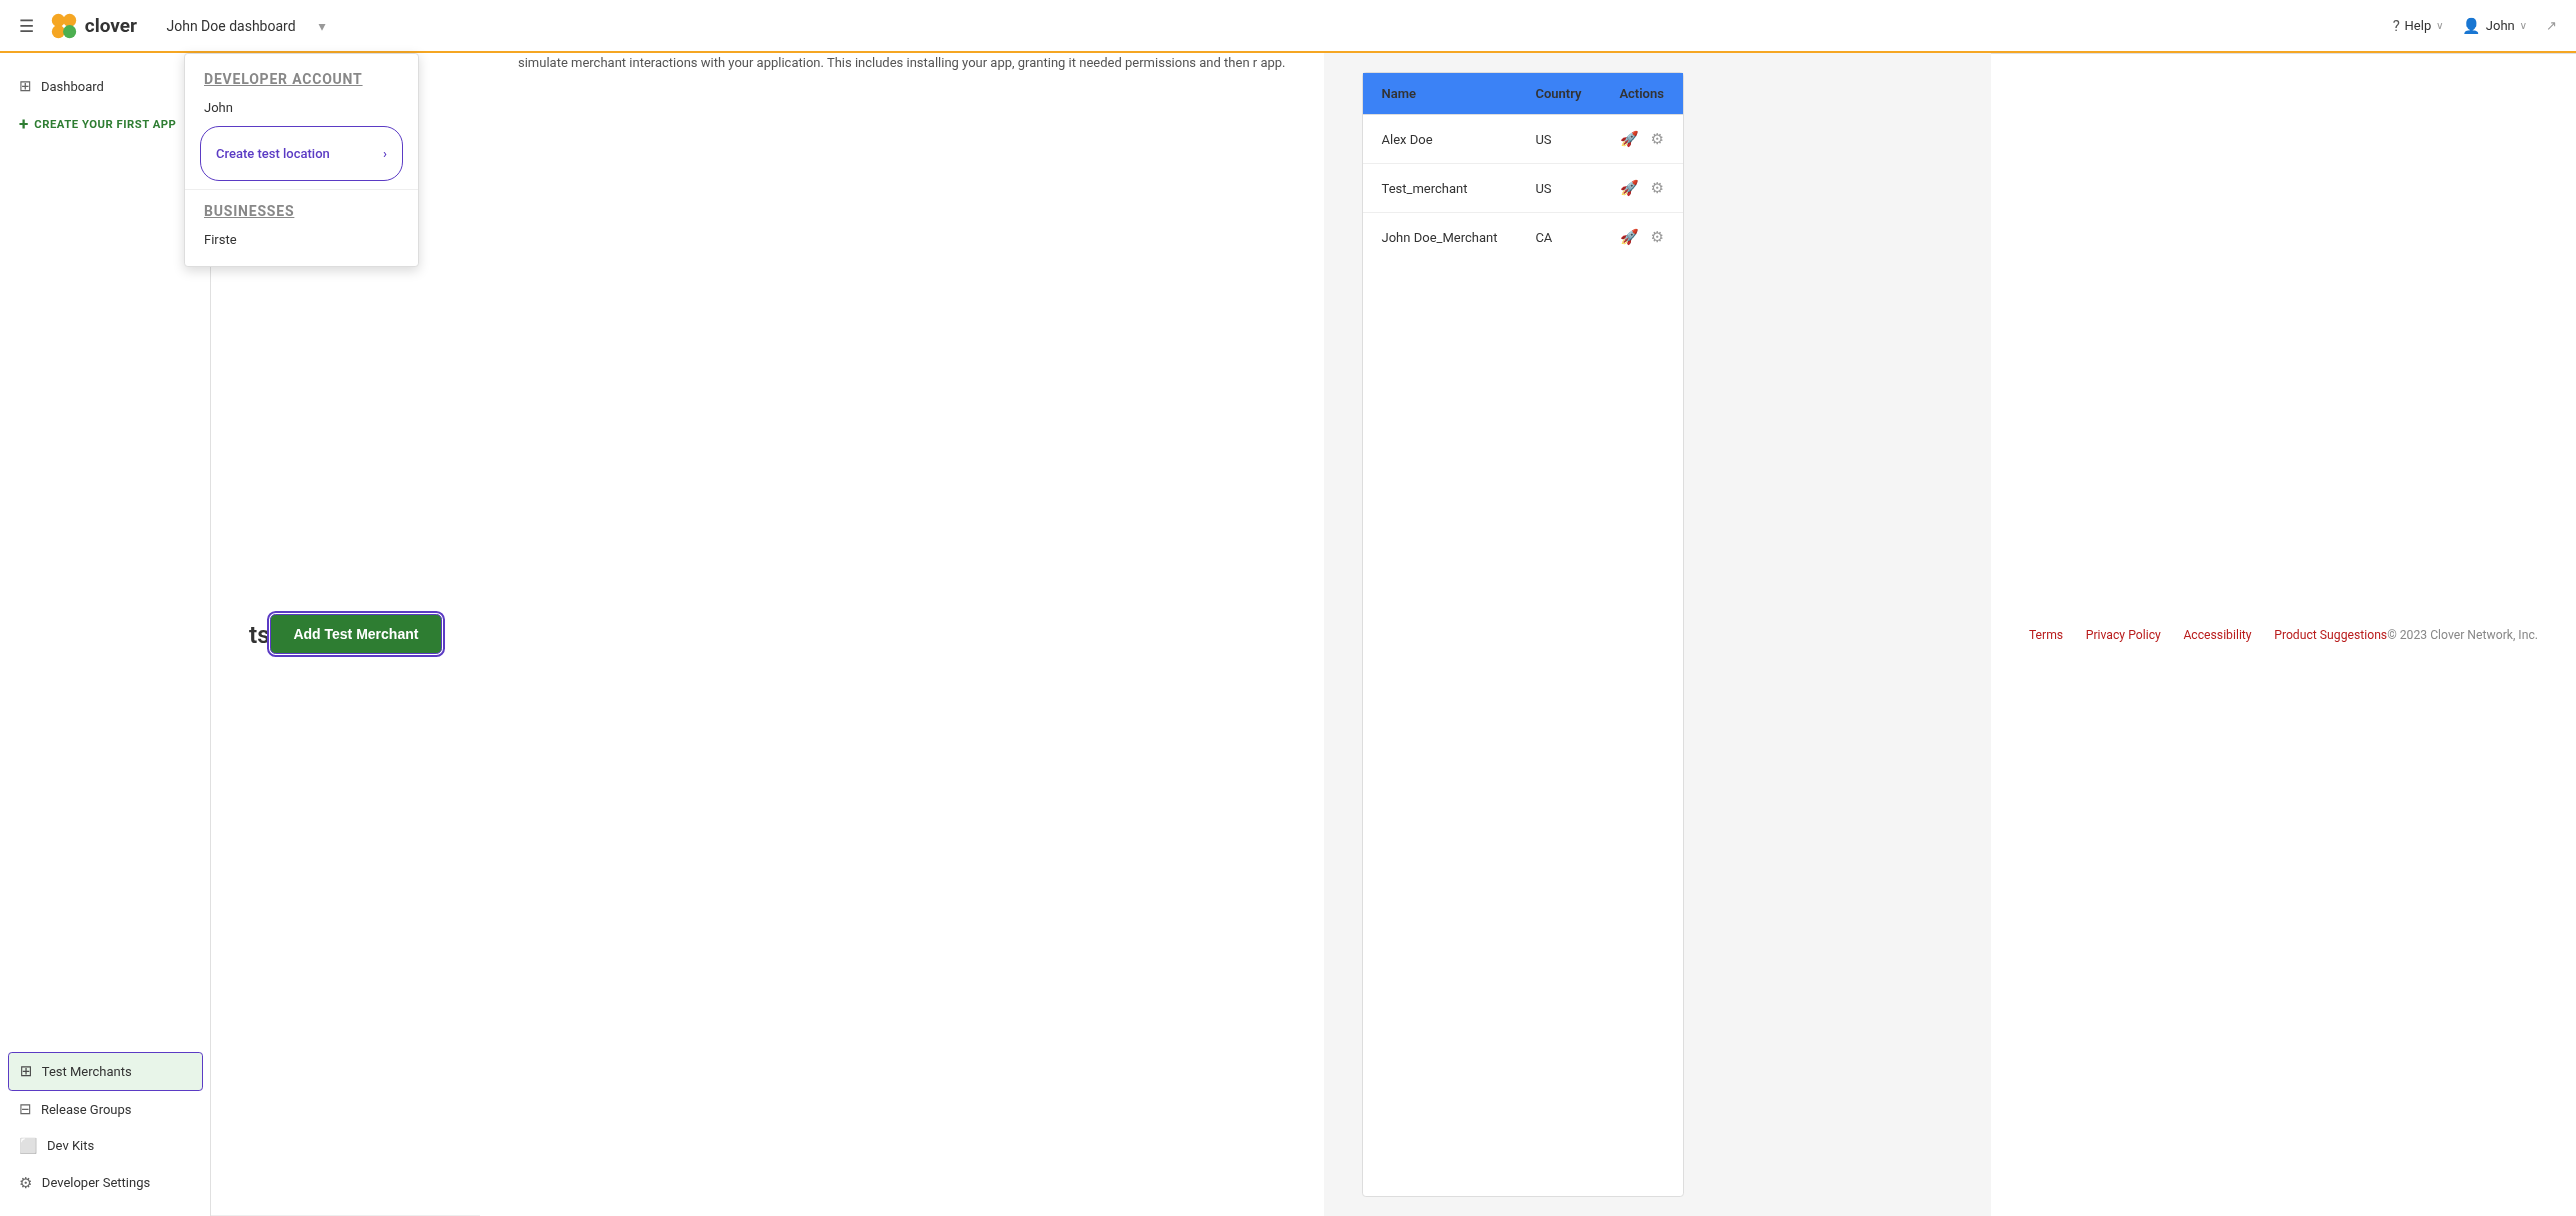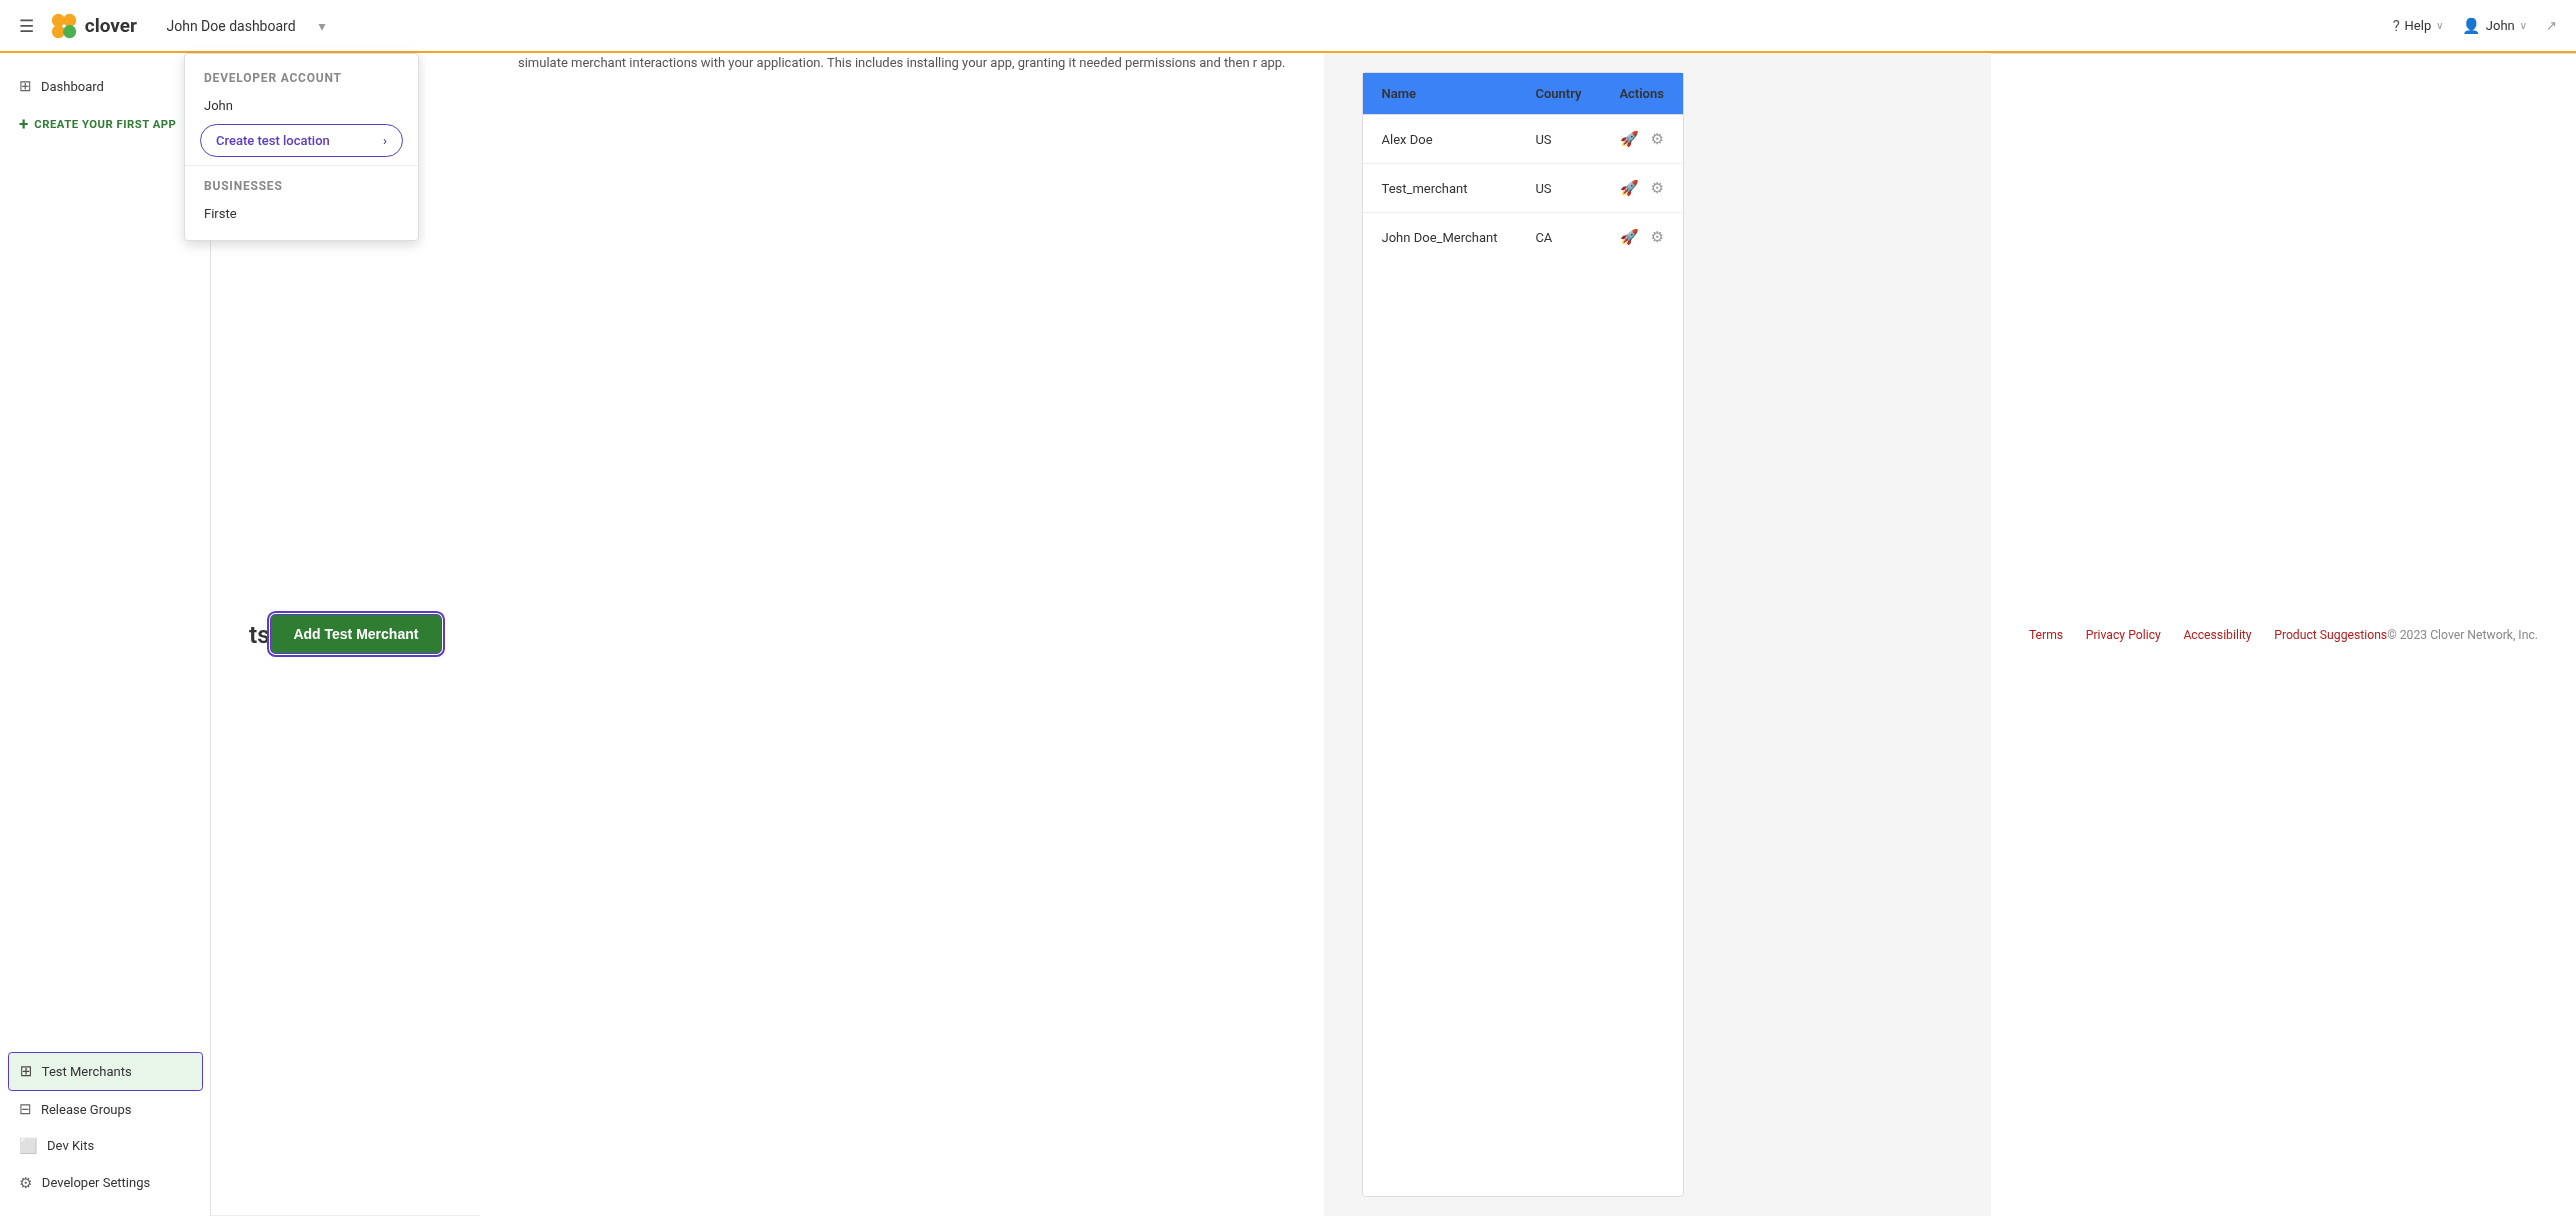--- a/index.html
+++ b/index.html
@@ -48,28 +48,28 @@
     .sidebar-icon { font-size: 15px; color: #666; }
 
     
     .dropdown-overlay {
       position: absolute; top: 53px; left: 184px;
       background: #fff; border: 0.9px solid #ddd; border-radius: 3.8px;
       box-shadow: 0 3.8px 11.3px rgba(0,0,0,0.15); width: 235px; z-index: 200;
       padding: 11.3px 0;
     }
     .dropdown-section-label {
-      font-size: 12px; font-weight: 700; color: #888; text-transform: uppercase;
-      padding: 5.6px 19px; letter-spacing: 0.8px;
+      font-size: 14px; font-weight: 700; color: #888; text-transform: uppercase;
+      padding: 5.6px 19px; letter-spacing: 0.8px; text-decoration: underline;
     }
     .dropdown-item {
       padding: 7.5px 19px; cursor: pointer; font-size: 13px; color: #333;
     }
     .create-test-btn {
-      margin: 3.8px 15px; padding: 8px 15px;
+      margin: 3.8px 15px; padding: 19px 15px;
       border: 1.9px solid #5b3bc4; border-radius: 19px;
       color: #5b3bc4; font-size: 13px; cursor: pointer;
       display: flex; align-items: center; justify-content: space-between;
       font-weight: 500;
     }
     .dropdown-divider { height: 0.9px; background: #eee; margin: 7.5px 0; }
 
     
     .main-content { flex: 1; overflow-y: auto; display: flex; flex-direction: row; }
     .content-header {

